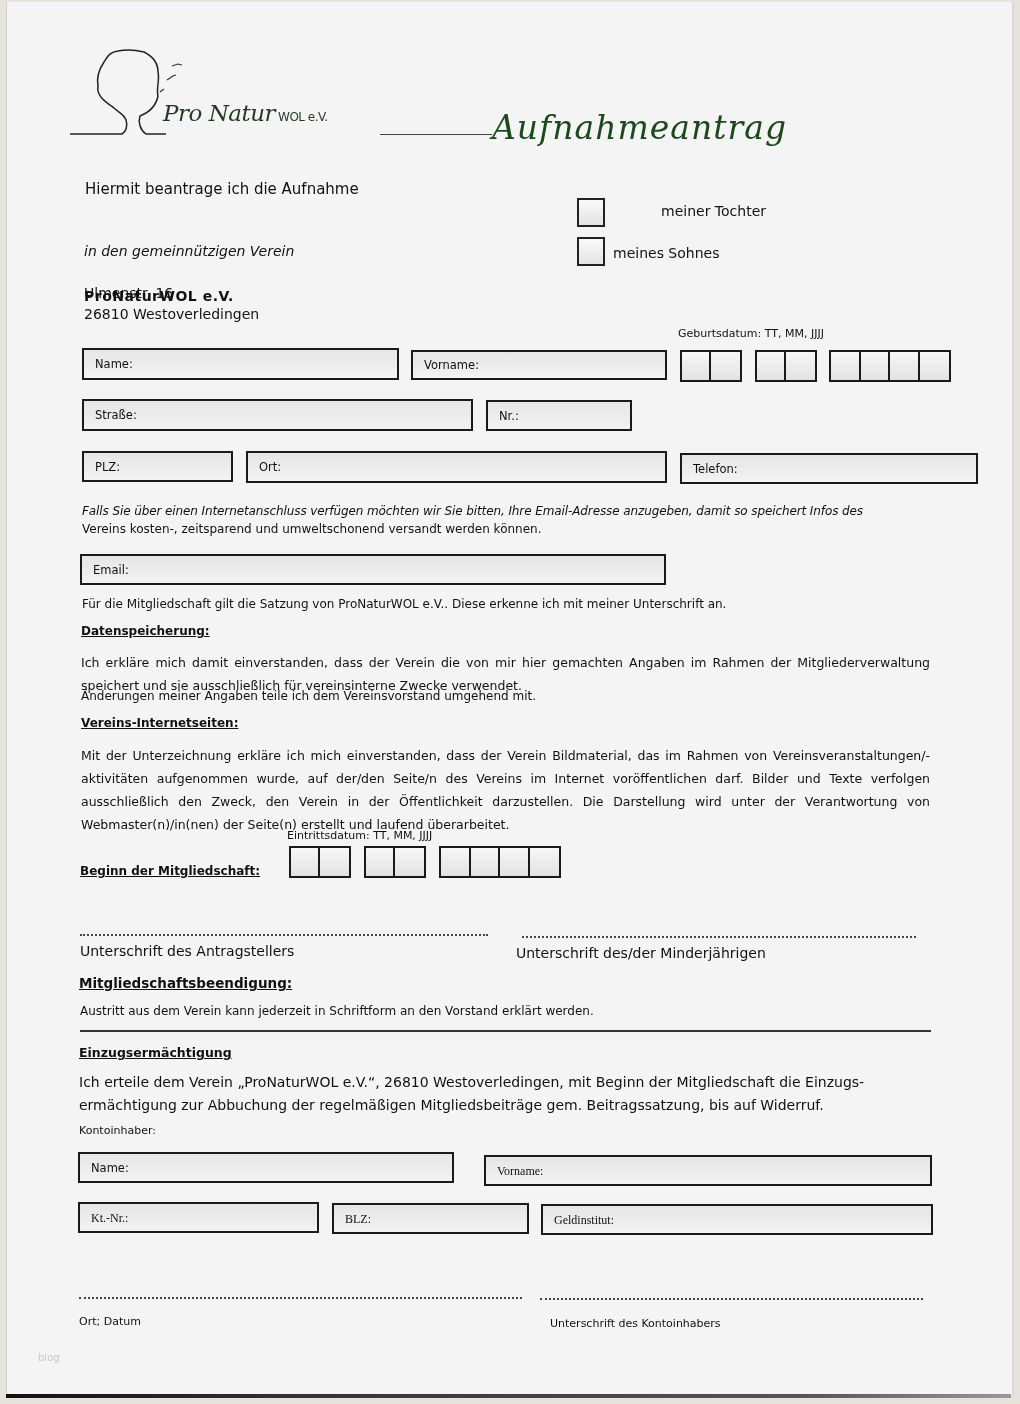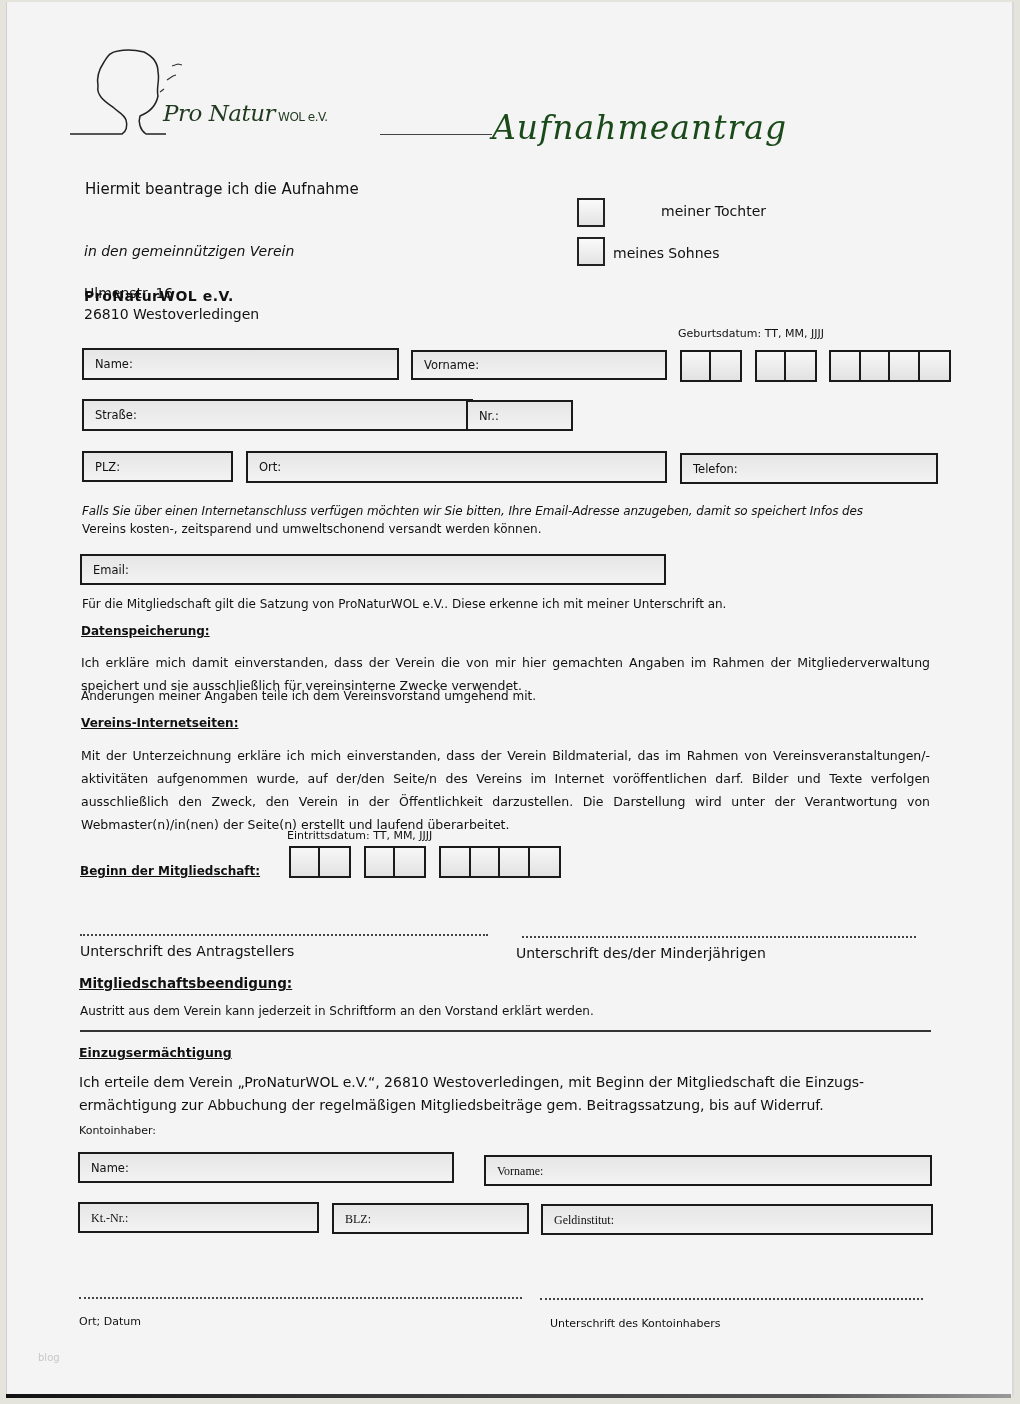--- a/index.html
+++ b/index.html
@@ -85,31 +85,31 @@
 <div class="field" style="left:82px;top:348px;width:317px;height:32px;">
     <span class="lbl">Name:</span>
   </div>
 <div class="field" style="left:411px;top:350px;width:256px;height:30px;">
     <span class="lbl">Vorname:</span>
   </div>
 
 <div class="field" style="left:82px;top:399px;width:391px;height:32px;">
     <span class="lbl">Straße:</span>
   </div>
-<div class="field" style="left:466px;top:400px;width:107px;height:31px;">
+<div class="field" style="left:486px;top:400px;width:146px;height:31px;">
     <span class="lbl">Nr.:</span>
   </div>
 
 <div class="field" style="left:82px;top:451px;width:151px;height:31px;">
     <span class="lbl">PLZ:</span>
   </div>
 <div class="field" style="left:246px;top:451px;width:421px;height:32px;">
     <span class="lbl">Ort:</span>
   </div>
-<div class="field" style="left:680px;top:453px;width:258px;height:31px;">
+<div class="field" style="left:680px;top:453px;width:298px;height:31px;">
     <span class="lbl">Telefon:</span>
   </div>
 
 <div class="t f12 it" style="left:82px;top:504px;letter-spacing:-0.1px;">Falls Sie  über einen Internetanschluss verfügen  möchten wir Sie bitten, Ihre Email-Adresse anzugeben, damit so speichert Infos des</div>
 <div class="t f12" style="left:82px;top:522px;">Vereins kosten-, zeitsparend und umweltschonend versandt werden können.</div>
 <div class="field" style="left:80px;top:554px;width:586px;height:31px;">
     <span class="lbl">Email:</span>
   </div>
 
 <div class="t f12" style="left:82px;top:597px;">Für die Mitgliedschaft gilt die Satzung von ProNaturWOL e.V.. Diese erkenne ich mit meiner Unterschrift an.</div>

